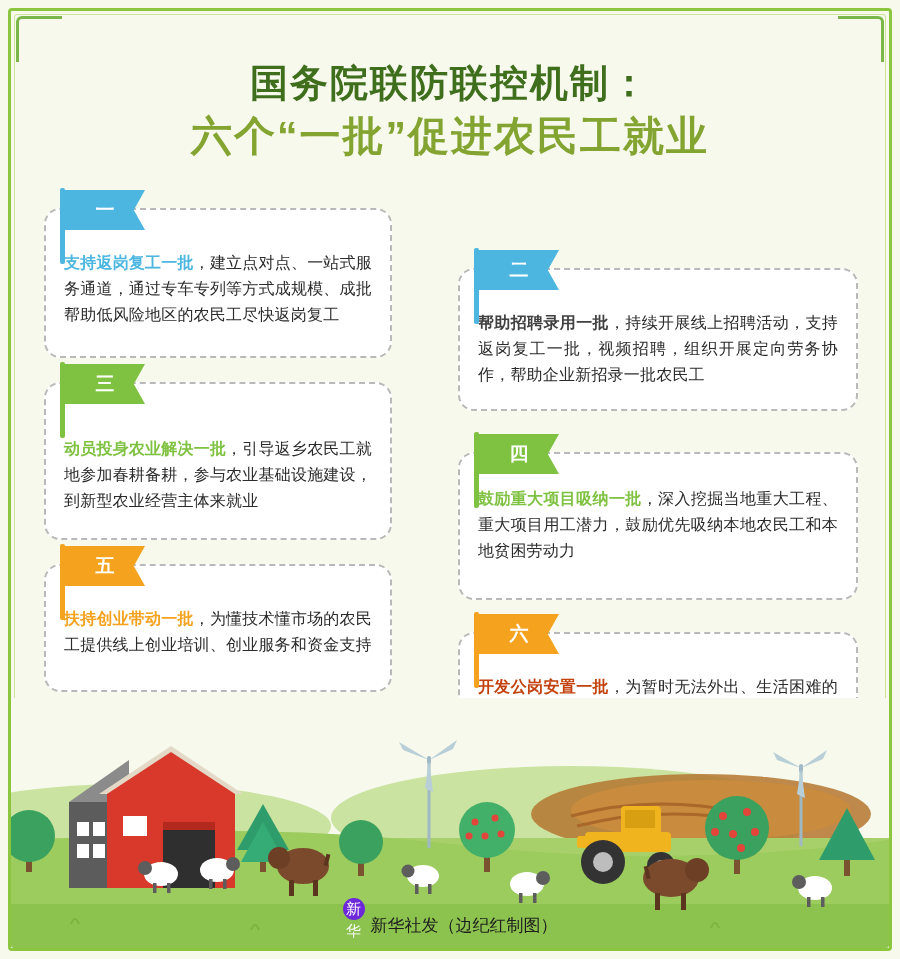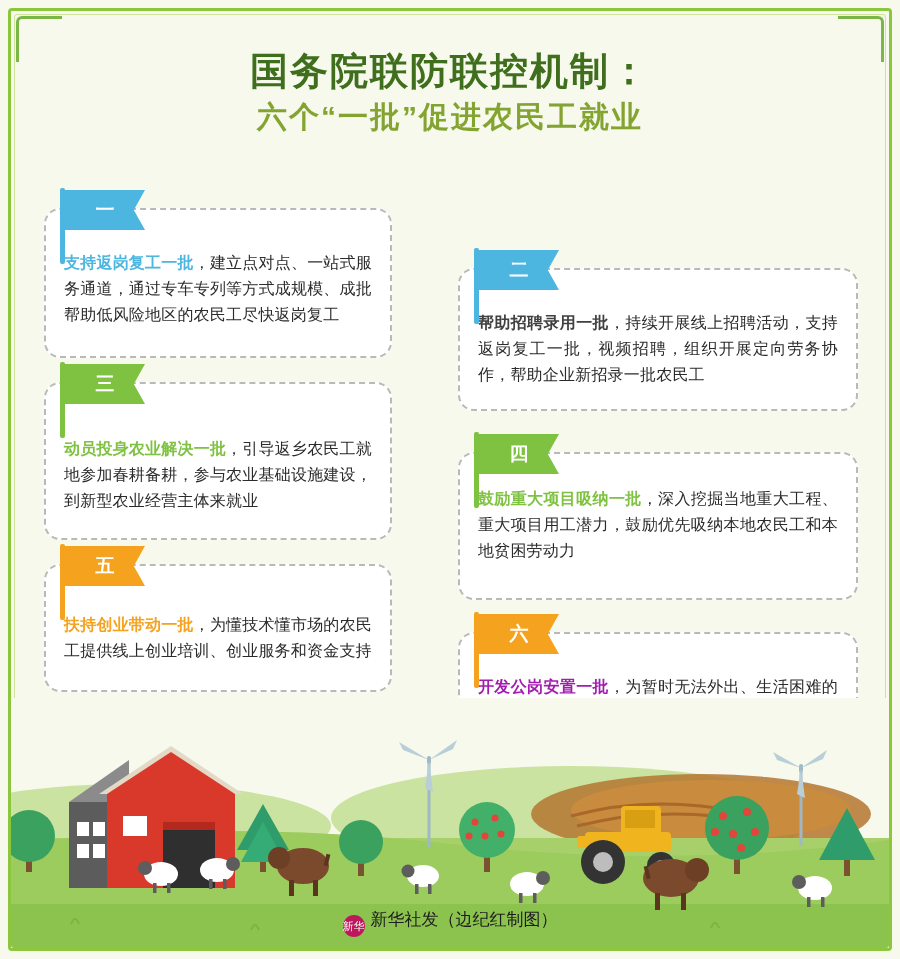--- a/index.html
+++ b/index.html
@@ -44,34 +44,34 @@
     border: 3px solid #7ab648;
     box-sizing: border-box;
   }
   .corner.tl { top: 16px; left: 16px; border-right: none; border-bottom: none; border-top-left-radius: 6px;}
   .corner.tr { top: 16px; right: 16px; border-left: none; border-bottom: none; border-top-right-radius: 6px;}
   .corner.bl { bottom: 16px; left: 16px; border-right: none; border-top: none; border-bottom-left-radius: 6px;}
   .corner.br { bottom: 16px; right: 16px; border-left: none; border-top: none; border-bottom-right-radius: 6px;}
 
   .title-wrap {
     position: absolute;
-    top: 46px;
+    top: 58px;
     left: 0;
     width: 100%;
     text-align: center;
   }
   .title-line1 {
     font-size: 38px;
     font-weight: bold;
     color: #3f6e1c;
     letter-spacing: 2px;
     line-height: 1.35;
   }
   .title-line2 {
-    font-size: 30px;
+    font-size: 41px;
     font-weight: bold;
     color: #84a431;
     letter-spacing: 2px;
     line-height: 1.35;
   }
 
   .card {
     position: absolute;
     background: #ffffff;
     border: 2px dashed #b9b9b9;
@@ -146,23 +146,23 @@
     text-align: center;
     font-size: 17px;
     color: #1d1d1d;
     z-index: 40;
   }
   .credit-logo {
     display: inline-block;
     width: 22px;
     height: 22px;
     border-radius: 50%;
-    background: #be185d;
+    background: #6d28d9;
     color: #fff;
-    font-size: 11px;
+    font-size: 15px;
     line-height: 22px;
     text-align: center;
     vertical-align: -5px;
     margin-right: 6px;
     font-family: "Liberation Serif", serif;
   }
 </style>
 </head>
 <body>
 
@@ -228,34 +228,34 @@
     </div>
   </div>
 
   <div class="card" style="left:44px; top:564px; width:348px; height:128px;">
     <div class="flag">
       <div class="flag-pole" style="background:#f5a21e;"></div>
       <div class="flag-banner notched" style="background:#f5a21e; left:5px;">
         <span>五</span>
       </div>
     </div>
-    <div class="card-text" style="margin-top:26px;">
+    <div class="card-text" style="margin-top:20px;">
       <span class="card-lead" style="color:#f5a21e;">扶持创业带动一批</span><span>，为懂技术懂市场的农民工提供线上创业培训、创业服务和资金支持</span>
     </div>
   </div>
 
   <div class="card" style="left:458px; top:632px; width:400px; height:138px;">
     <div class="flag">
       <div class="flag-pole" style="background:#f5a21e;"></div>
       <div class="flag-banner notched" style="background:#f5a21e; left:5px;">
         <span>六</span>
       </div>
     </div>
     <div class="card-text" style="margin-top:20px;">
-      <span class="card-lead" style="color:#a21caf;">开发公岗安置一批</span><span>，为暂时无法外出、生活困难的农民工开发一批环卫保洁等临时性公益岗位来托底安置，保障其基本生活</span>
+      <span class="card-lead" style="color:#c2410c;">开发公岗安置一批</span><span>，为暂时无法外出、生活困难的农民工开发一批环卫保洁等临时性公益岗位来托底安置，保障其基本生活</span>
     </div>
   </div>
 
   <div class="scene">
     <svg width="878" height="250" viewBox="0 0 878 250" xmlns="http://www.w3.org/2000/svg">
 
       <rect x="0" y="0" width="878" height="250" fill="#f6f9ec"></rect>
 
       <ellipse cx="560" cy="120" rx="240" ry="52" fill="#cbe3a0"></ellipse>
       <ellipse cx="690" cy="116" rx="170" ry="40" fill="#b4762f" opacity="0.85"></ellipse>

